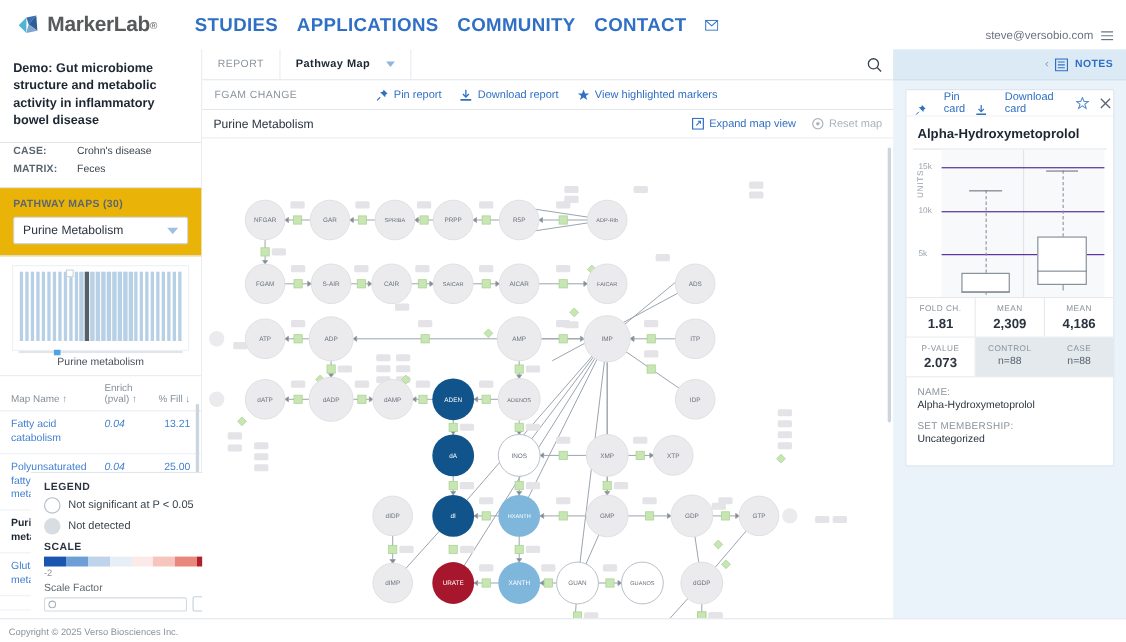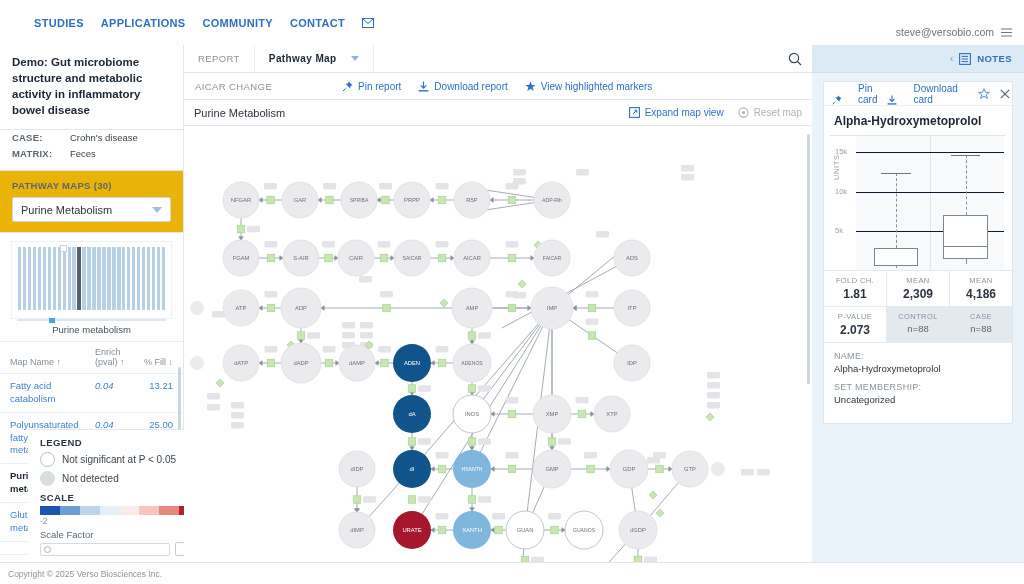--- a/index.html
+++ b/index.html
@@ -13,21 +13,21 @@
   }
   .app { position:relative; width:1024px; height:584px; }
 
   
   .topbar { position:absolute; top:0; left:0; width:1024px; height:45px; background:#fff; display:flex; align-items:center; }
   .logo-wrap { display:flex; align-items:center; margin-left:16px; }
   .logo-mark { width:22px; height:22px; position:relative; margin-right:5px; }
   .logo-text { font-size:19px; font-weight:bold; color:#58595b; letter-spacing:-0.3px; }
   .logo-reg { font-size:9px; vertical-align:super; color:#58595b; }
   .mainnav { display:flex; align-items:center; gap:17px; margin-left:34px; }
-  .mainnav a { color:#2f6fc4; font-size:11px; font-weight:bold; letter-spacing:.3px; text-decoration:none; cursor:pointer; }
+  .mainnav a { color:#2f6fc4; font-size:17px; font-weight:bold; letter-spacing:.3px; text-decoration:none; cursor:pointer; }
   .topright { position:absolute; right:12px; top:26px; display:flex; align-items:center; gap:7px; }
   .topright .email { color:#6a7482; font-size:10.5px; }
   .hamb { color:#6a7482; font-size:13px; cursor:pointer; }
 
   
   .sidebar { position:absolute; top:45px; left:0; width:184px; height:539px; background:#fff; border-right:1px solid #e3e7ec; }
   .study-title { padding:10px 12px 11px 12px; font-size:11.5px; font-weight:bold; line-height:1.38; color:#1c2733; border-bottom:1px solid #e3e7ec; }
   .sec-head { display:flex; align-items:center; gap:6px; padding:9px 12px 5px 12px; }
   .sec-head .t { color:#2f6fc4; font-size:10px; font-weight:bold; letter-spacing:.4px; }
   .cfg { padding:0 12px 9px 12px; border-bottom:1px solid #e3e7ec; }
@@ -101,21 +101,21 @@
   .notesbar { height:28px; display:flex; align-items:center; justify-content:flex-end; gap:6px; padding-right:12px; background:#dbeaf4; border-bottom:1px solid #cfe0ec;}
   .notes-t { font-size:9.5px; font-weight:bold; color:#2f6fc4; letter-spacing:.4px;}
   .card { position:absolute; top:36px; left:11px; width:190px; background:#fff; border:1px solid #dfe7ee; border-radius:2px; }
   .card-acts { height:24px; display:flex; align-items:center; padding:0 8px; gap:10px; border-bottom:1px solid #edf1f5;}
   .ca { display:flex; align-items:flex-end; gap:16px; color:#2f6fc4; font-size:10px; cursor:pointer;}
   .ca-sp { flex:1; }
   .card-title { padding:8px 10px 7px 10px; font-size:12px; font-weight:bold; color:#1c2733; }
   .plot { position:relative; height:135px; margin:0 6px; border-top:1px solid #dfe4e9;}
   .ylab { position:absolute; left:2px; top:44px; font-size:7.5px; color:#9aa3ac; letter-spacing:.6px; transform:rotate(-90deg); transform-origin:left top;}
   .plotarea { position:absolute; left:26px; right:2px; top:0; bottom:0; }
-  .gl { position:absolute; left:0; right:0; height:1px; background:#0f172a;}
+  .gl { position:absolute; left:0; right:0; height:1px; background:#4c1d95;}
   .gl span { position:absolute; left:-21px; top:-5px; font-size:7.5px; color:#9aa3ac;}
   .col { position:absolute; top:0; bottom:0; background:#f7f9fb; }
   .midline { position:absolute; top:0; bottom:0; width:1px; background:#dfe4e9;}
   .bx { position:absolute; border:1px solid #7d868f; background:#fff; }
   .md { position:absolute; height:1px; background:#7d868f; }
   .wk { position:absolute; width:0; border-left:1px dashed #8a9299; }
   .cap { position:absolute; height:1px; background:#6e767e; }
   .stats { display:flex; border-top:1px solid #e4e9ee; }
   .st { flex:1; text-align:center; padding:5px 0 5px 0; border-right:1px solid #e4e9ee;}
   .st:last-child { border-right:none; }
@@ -129,20 +129,32 @@
   .meta .k { font-size:9px; color:#8a939c; letter-spacing:.3px;}
   .meta .v { font-size:9.5px; color:#2b3440; margin:2px 0 8px 0;}
   svg { display:block; }
 </style>
 </head>
 <body>
 
 <div class="app">
 
   <div class="topbar">
+    <div class="logo-wrap">
+      <span class="logo-mark">
+        <svg width="22" height="22" viewBox="0 0 22 22">
+          <polygon points="1,11 8,4 8,18" fill="#4cb6d4"></polygon>
+          <polygon points="8,4 17,2 10,10" fill="#3b6fae"></polygon>
+          <polygon points="10,10 17,2 18,16" fill="#2f5d98"></polygon>
+          <polygon points="8,18 10,10 18,16" fill="#7fa7cd"></polygon>
+        </svg>
+      </span>
+      <span class="logo-text">MarkerLab</span>
+        <span class="logo-reg">®</span>
+    </div>
     <div class="mainnav">
       <a>STUDIES</a>
       <a>APPLICATIONS</a>
       <a>COMMUNITY</a>
       <a>CONTACT</a>
       <span style="color:#2f6fc4;">
         <svg width="12" height="10" viewBox="0 0 12 10">
             <rect x="0.5" y="0.5" width="11" height="9" fill="none" stroke="#2f6fc4"></rect>
             <path d="M0.5 0.5 L6 5.5 L11.5 0.5" fill="none" stroke="#2f6fc4"></path>
           </svg>
@@ -305,21 +317,21 @@
         <span>
           <svg width="14" height="14" viewBox="0 0 14 14">
               <circle cx="6" cy="6" r="4.6" fill="none" stroke="#3b444e" stroke-width="1.2"></circle>
               <line x1="9.4" y1="9.4" x2="13" y2="13" stroke="#3b444e" stroke-width="1.2"></line>
             </svg>
         </span>
       </div>
     </div>
 
     <div class="toolbar2">
-      <span class="fc">AICAR CHANGE</span>
+      <span class="fc">FGAM CHANGE</span>
       <span class="tact">
         <span>
           <svg width="11" height="11" viewBox="0 0 11 11">
               <path d="M6.8 0.6 L10.4 4.2 L8.6 5 L8.2 7.4 L3.6 2.8 L6 2.4 Z" fill="#2f6fc4"></path>
               <line x1="3.6" y1="7.4" x2="0.8" y2="10.2" stroke="#2f6fc4" stroke-width="1"></line>
             </svg>
         </span>
         <span>Pin report</span>
       </span>
       <span class="tact">

